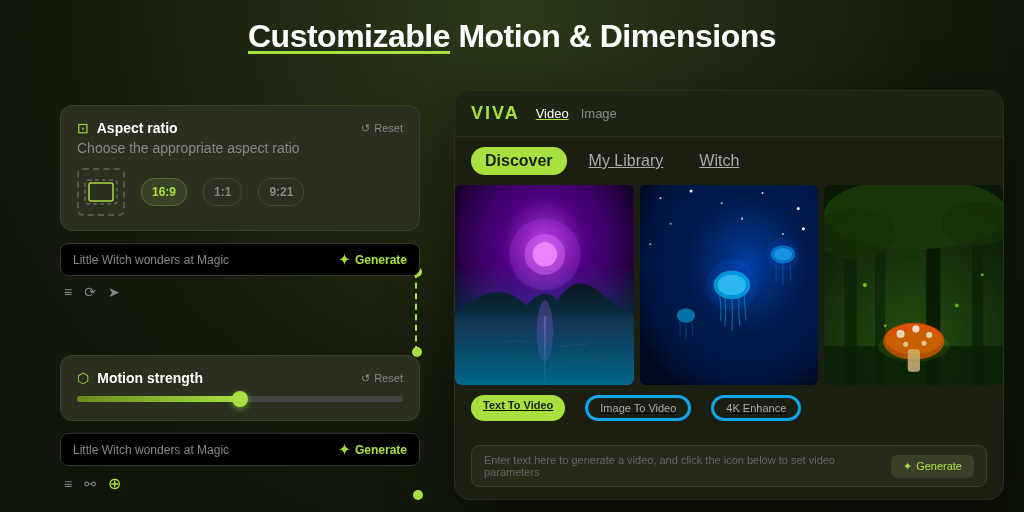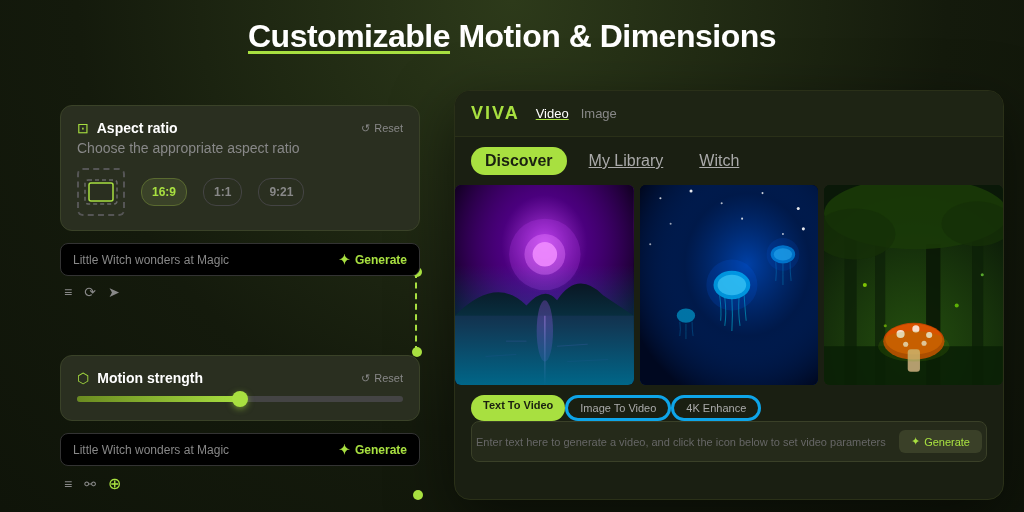--- a/index.html
+++ b/index.html
@@ -331,22 +331,23 @@
     }
 
     
     .viva-bottom {
       padding: 10px 16px;
       background: #1a1f12;
     }
 
     .viva-action-tabs {
       display: flex;
-      gap: 0;
-      margin-bottom: 0;
+      gap: 20px;
+      margin-bottom: 24px;
+      text-decoration: underline;
     }
 
     .action-tab {
       padding: 4px 12px;
       border-radius: 16px;
       font-size: 11px;
       cursor: pointer;
     }
 
     .action-tab.primary {
@@ -359,21 +360,21 @@
       background: transparent;
       border: 3px solid #0ea5e9;
       color: #aaa;
     }
 
     .viva-input-bar {
       display: flex;
       align-items: center;
       background: #252a1a;
       border-radius: 8px;
-      padding: 8px 4px;
+      padding: 8px 12px;
       border: 1px solid #3a4028;
     }
 
     .viva-input-text {
       flex: 1;
       color: #666;
       font-size: 11px;
     }
 
     .viva-gen-btn {

